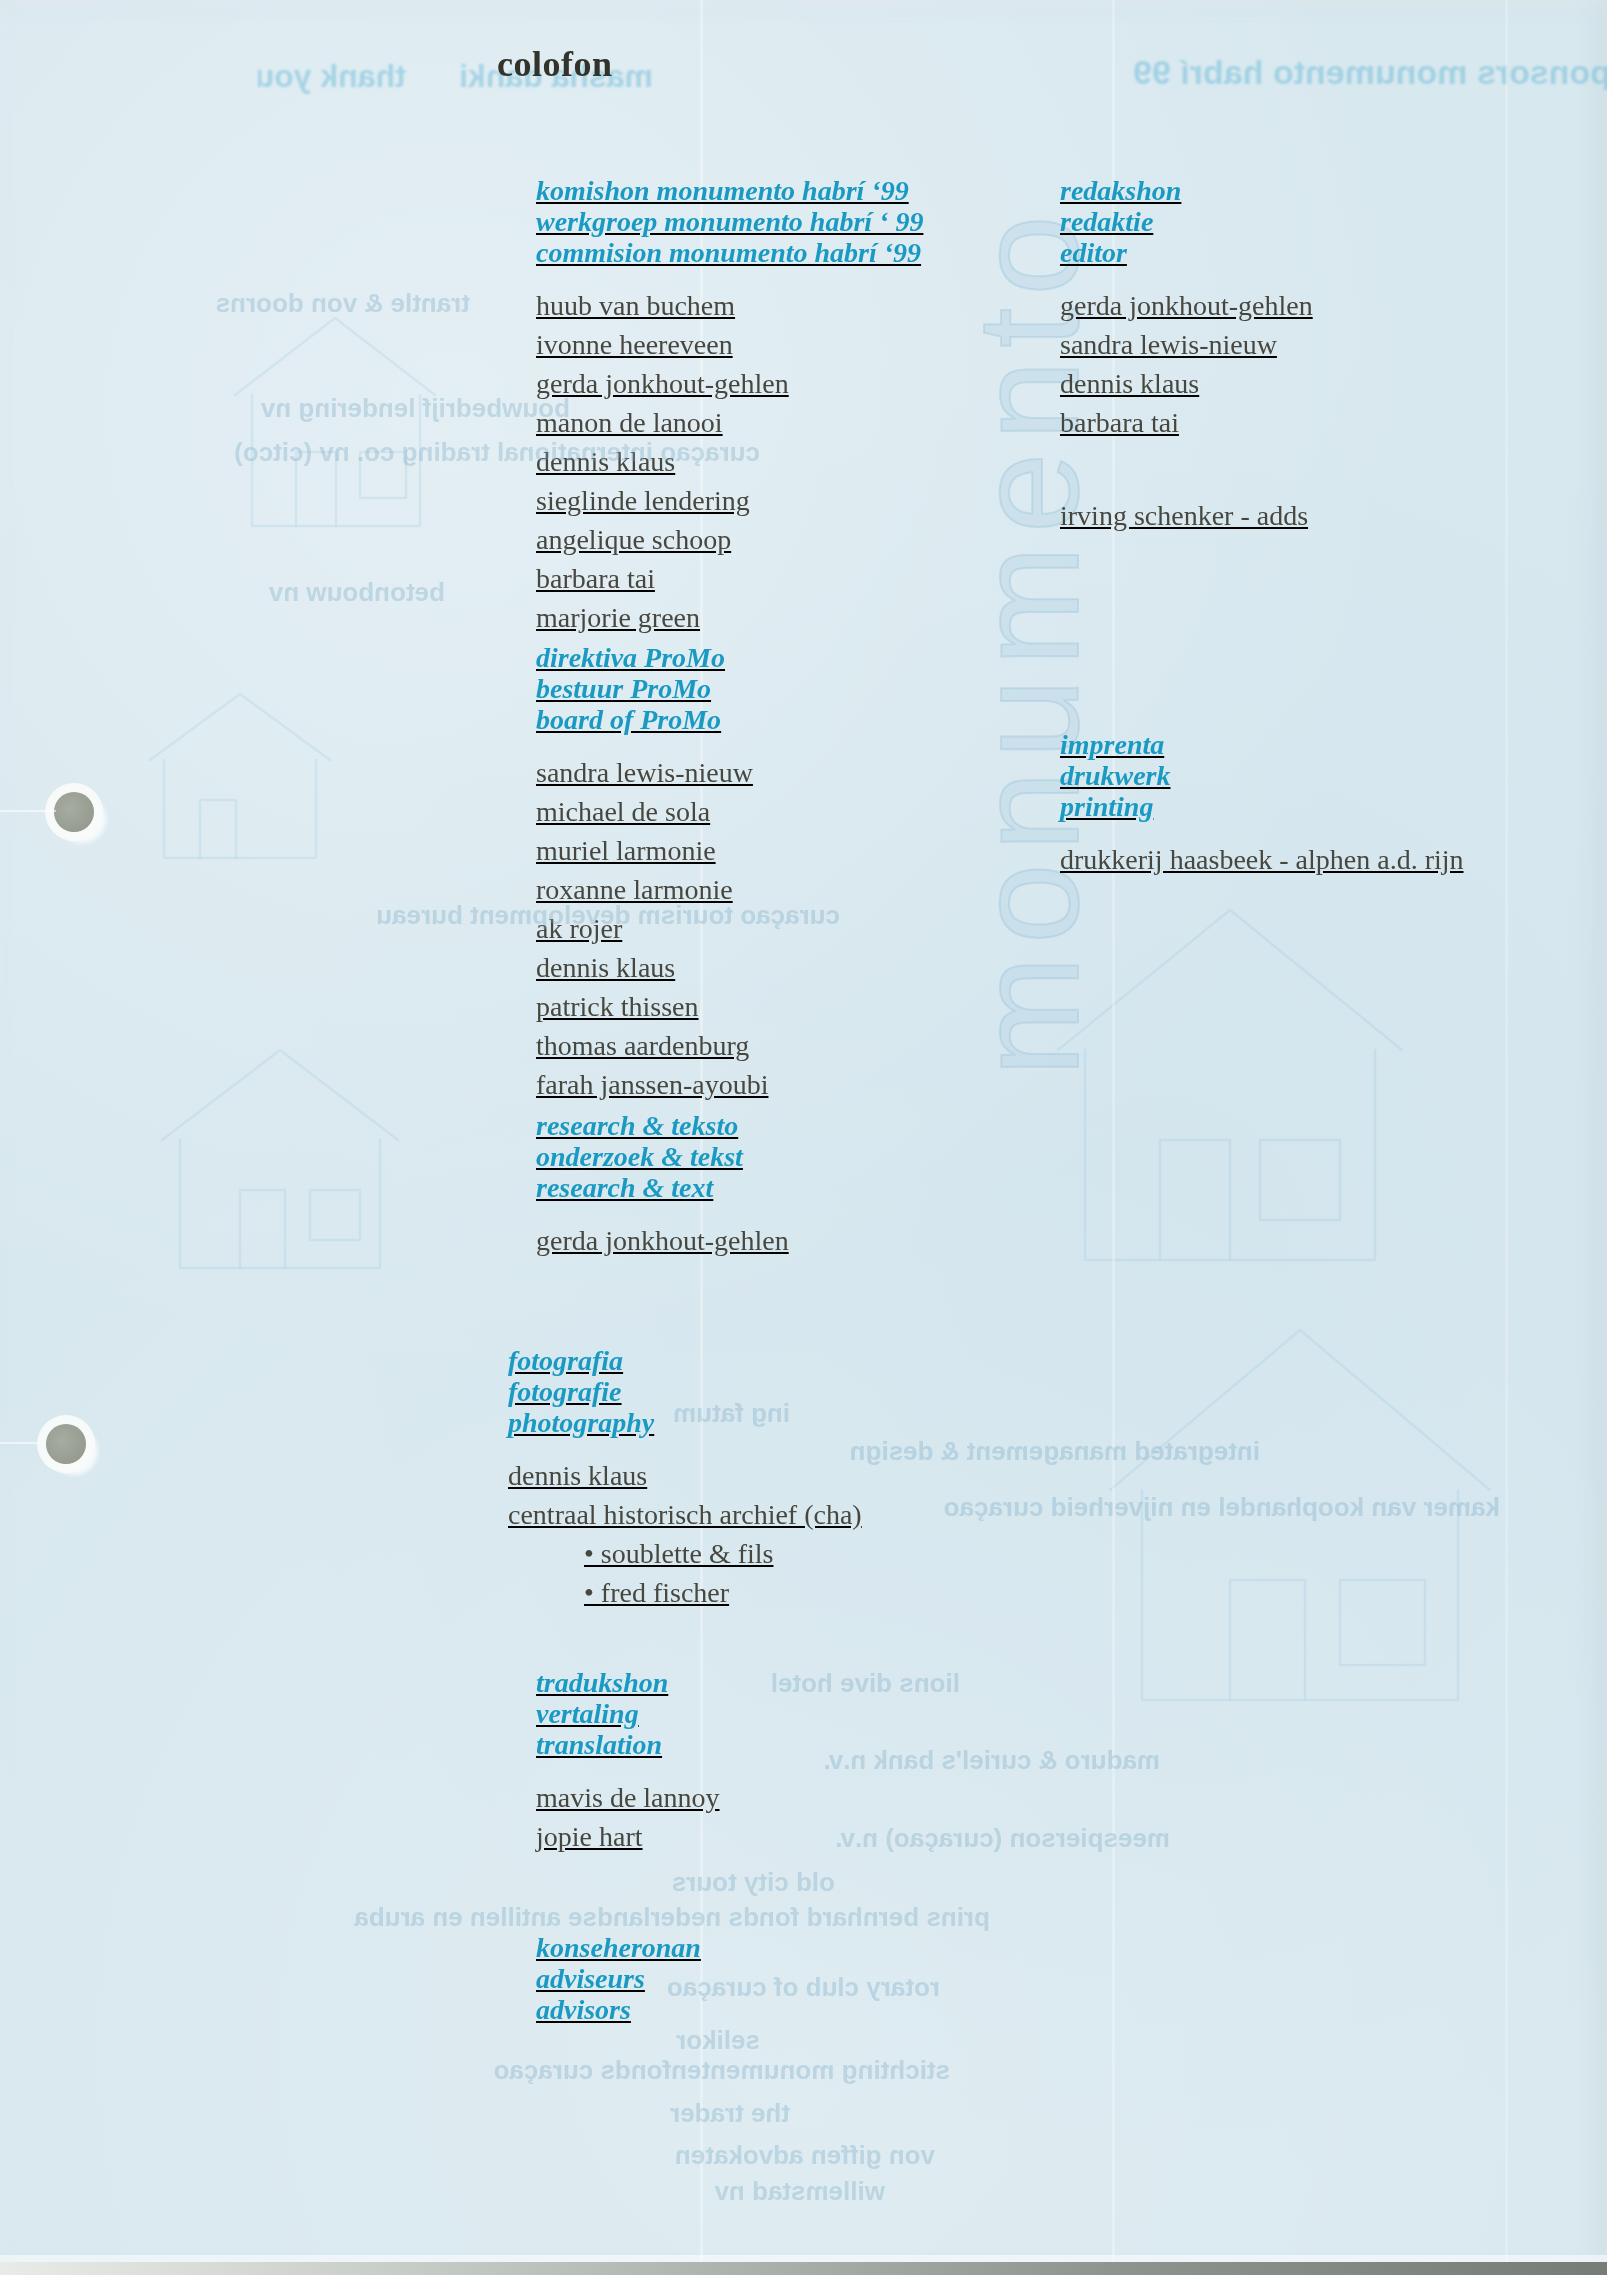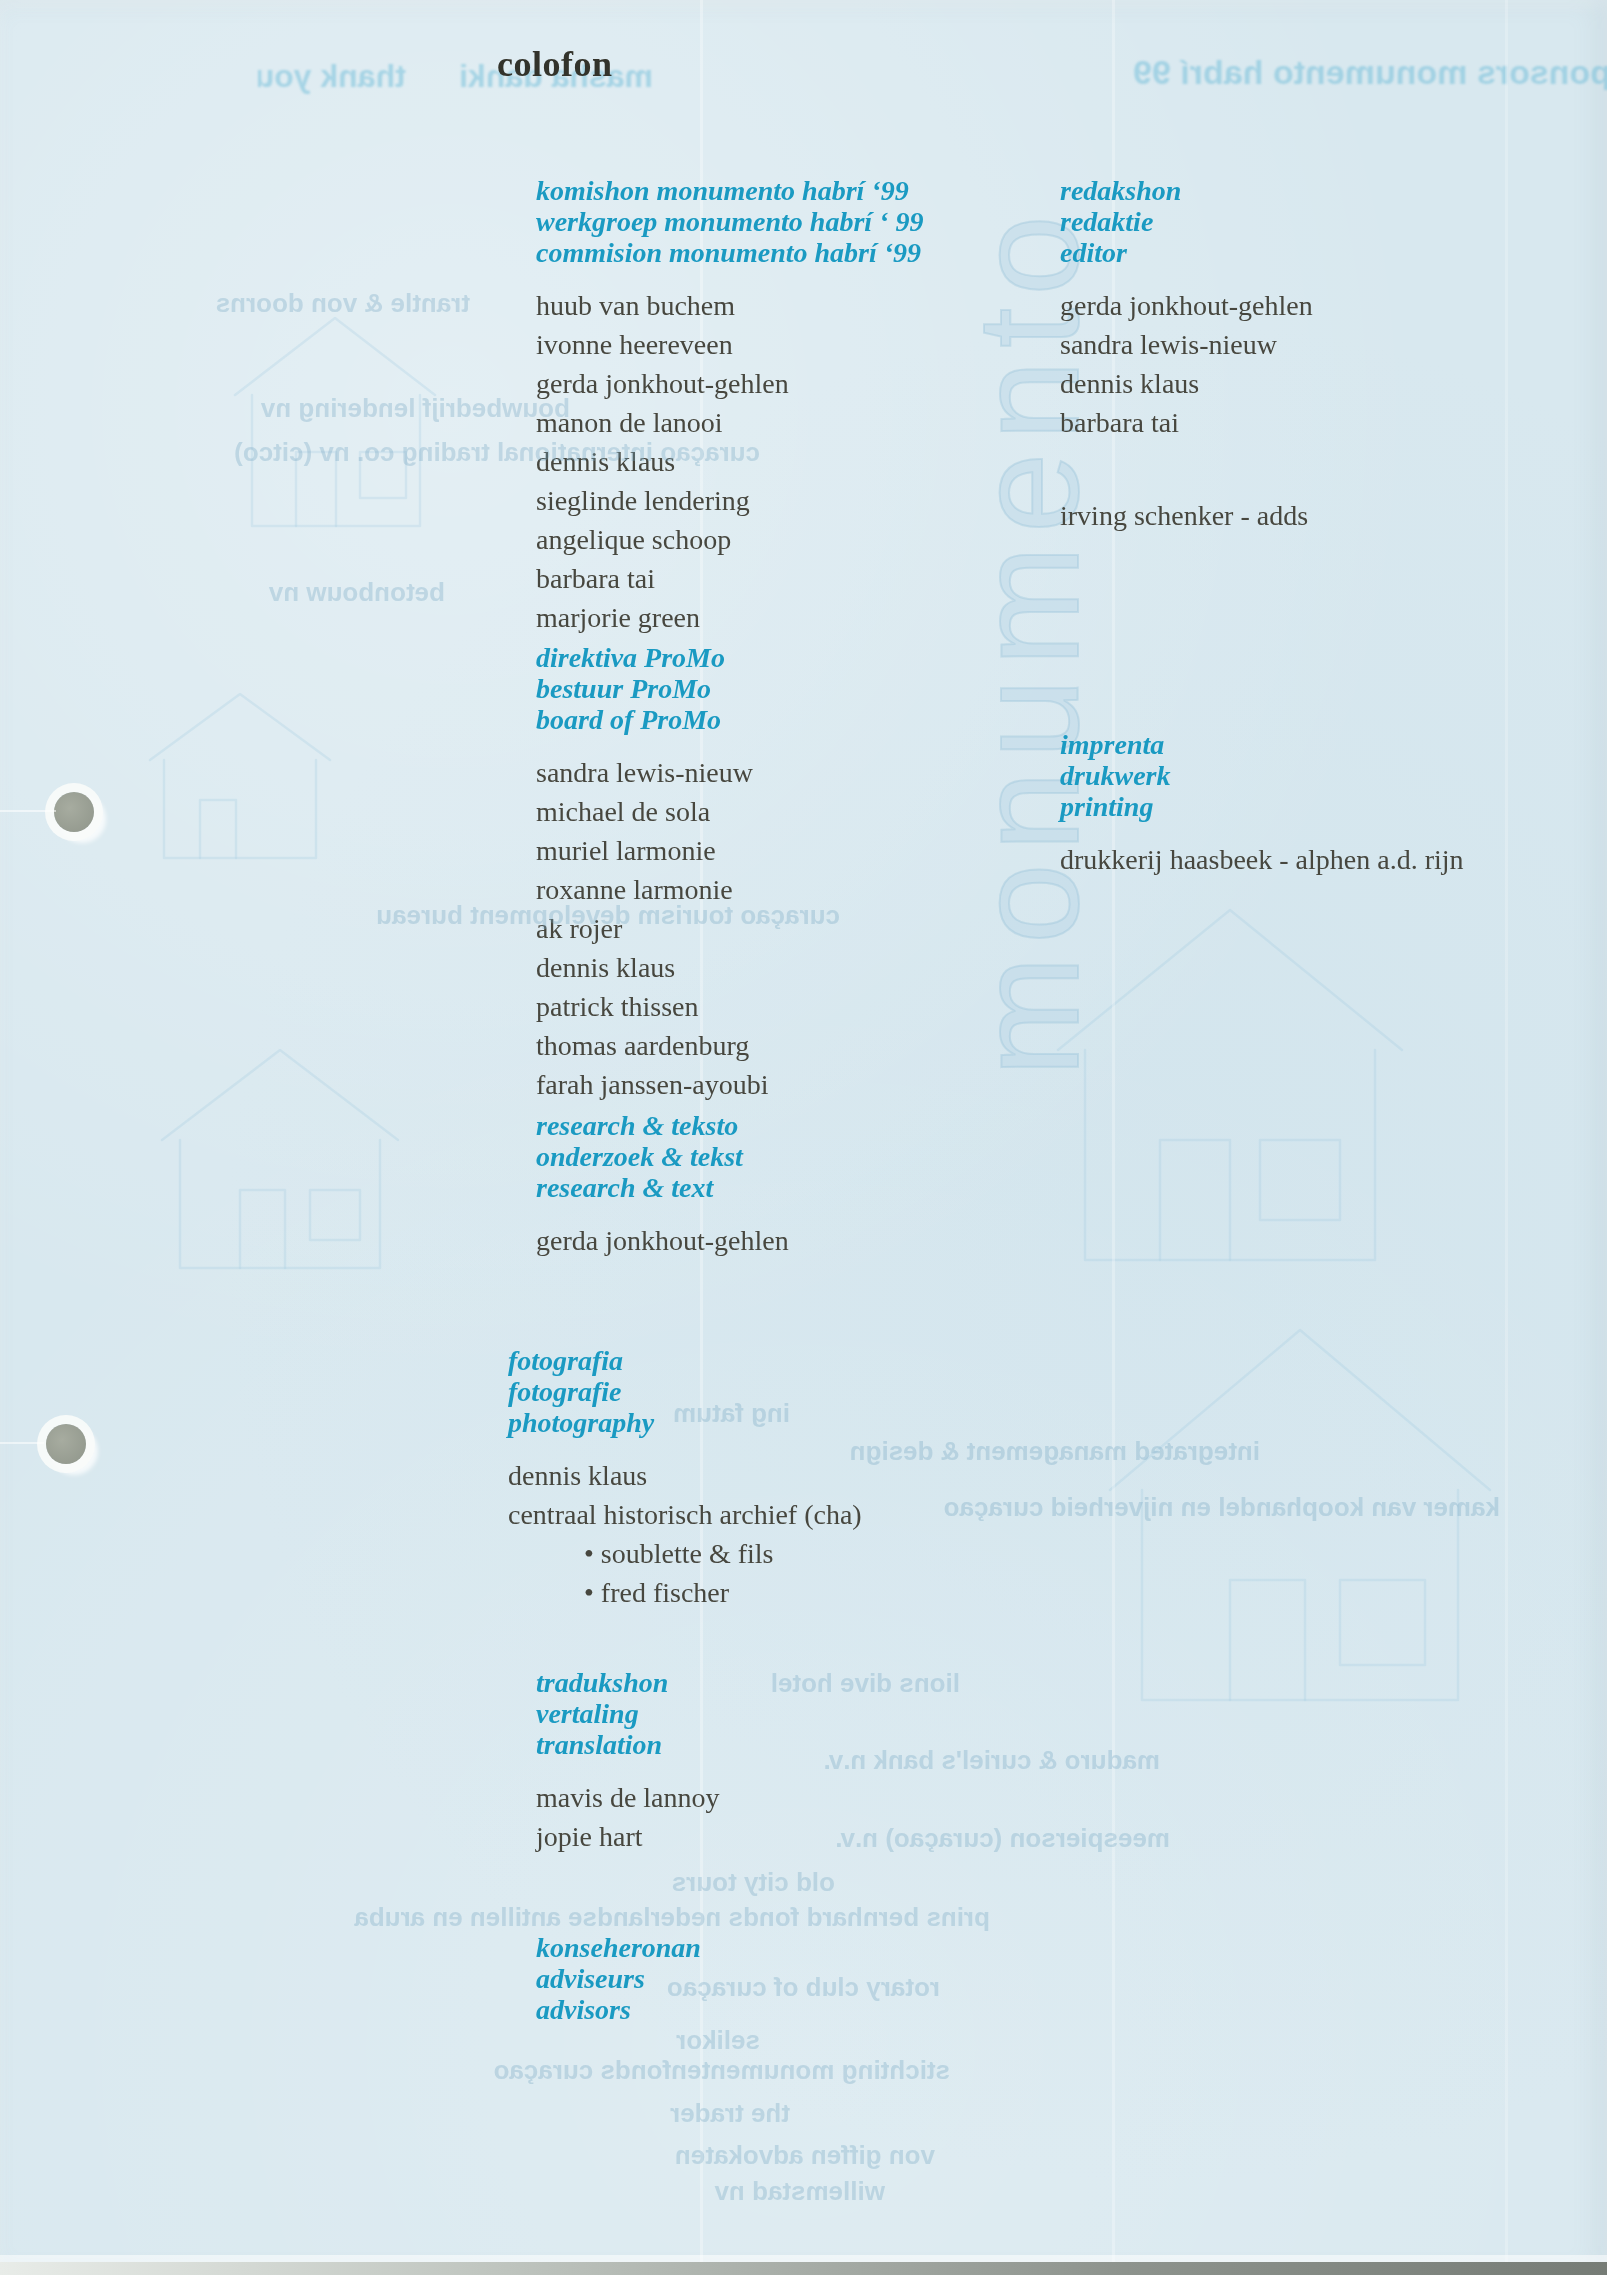--- a/index.html
+++ b/index.html
@@ -14,21 +14,21 @@
       #d8e8ef;
     box-shadow: inset -10px 0 26px rgba(120,145,155,0.12), inset 0 6px 14px rgba(255,255,255,0.25);
     font-family:"Liberation Serif", serif;
   }
   .title{
     position:absolute;left:497px;top:44px;
     font:bold 36px/40px "Liberation Serif", serif;
     color:var(--title-color,#33332b);
     letter-spacing:0.5px;
   }
-  .section{position:absolute;}
+  .section{position:absolute;text-decoration:underline;}
   .heading{margin-bottom:22px;}
   .hline{
     font:italic bold 28px/31px "Liberation Serif", serif;
     color:var(--heading-color,#1a9ac2);
     white-space:pre;
   }
   .nline{
     font:28px/31px "Liberation Serif", serif;
     color:var(--body-color,#47473f);
     white-space:pre;

